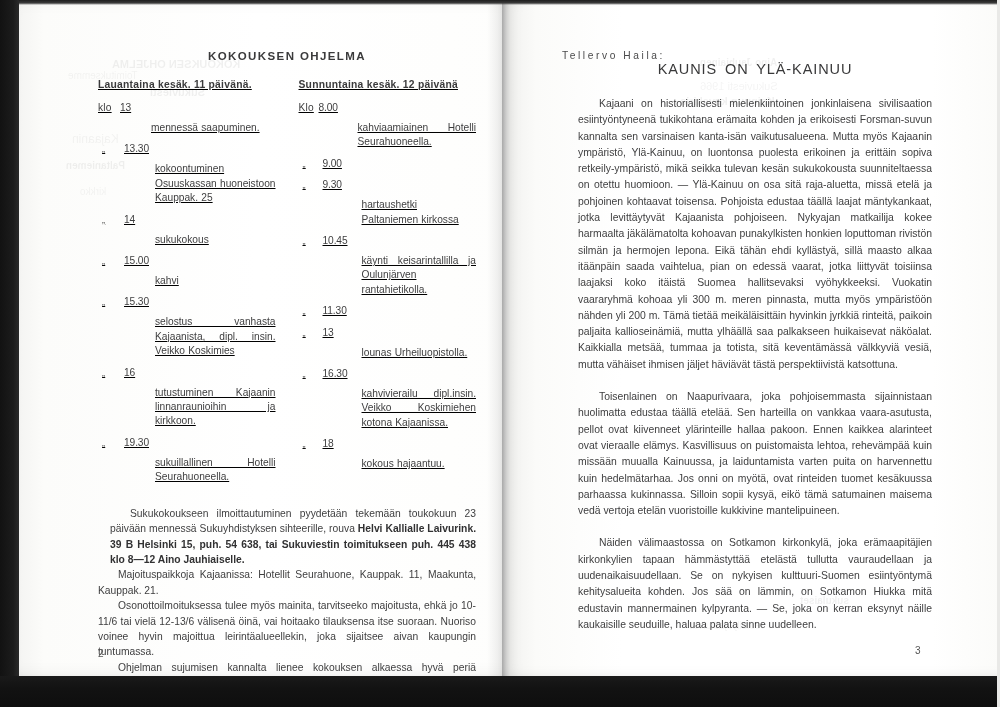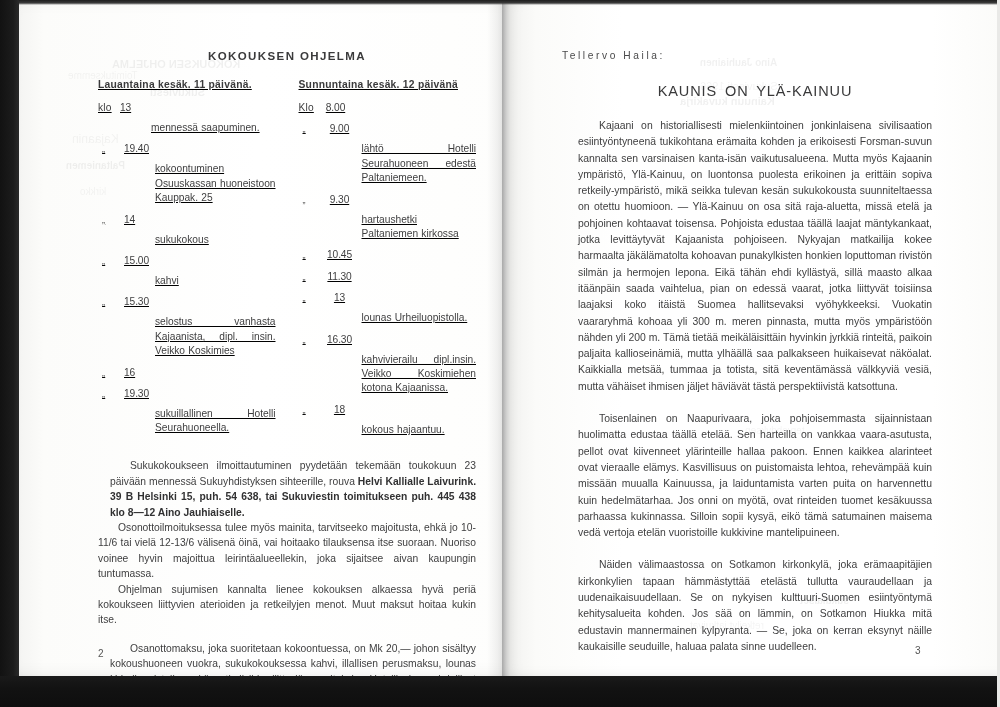--- a/index.html
+++ b/index.html
@@ -126,21 +126,21 @@
     font-size: 9px;
     color: #5c5c5c;
     padding-left: 4px;
   }
   .ev-time {
     width: 31px;
     flex: 0 0 31px;
     text-align: left;
     letter-spacing: -0.1px;
   }
-  .ev-col-b .ev-time { width: 34px; flex: 0 0 34px; text-align: center; padding-right: 5px; }
+  .ev-col-b .ev-time { width: 34px; flex: 0 0 34px; text-align: left; padding-right: 5px; }
   .ev-col-b .ev-klo { width: 20px; flex: 0 0 20px; }
   .ev-text {
     flex: 1 1 auto;
     text-align: justify;
     text-align-last: left;
     word-spacing: 0.4px;
     margin-top: 20px;
   }
 
   .body-block {
@@ -168,21 +168,20 @@
   #right-content {
     position: absolute;
     left: 562px;
     top: 50px;
     width: 386px;
   }
   .byline {
     font-size: 10.2px;
     letter-spacing: 2.6px;
     color: #4a4a4b;
-    margin-bottom: 22px;
   }
   .article-title {
     text-align: center;
     font-size: 14.5px;
     letter-spacing: 0.9px;
     color: #39393a;
     margin-bottom: 19px;
     word-spacing: 3px;
   }
   .article-body {
@@ -241,70 +240,72 @@
       <div class="sched-col ev-col-a">
         <div class="sched-col-head">Lauantaina kesäk. 11 päivänä.</div>
         <div id="sat-events">
             <div class="ev">
               <span class="ev-klo">klo</span>
               <span class="ev-time">13</span>
               <span class="ev-text">mennessä saapuminen.</span>
             </div>
             <div class="ev">
               <span class="ev-klo ditto">„</span>
-              <span class="ev-time">19.40</span>
+              <span class="ev-time">13.30</span>
               <span class="ev-text">kokoontuminen Osuuskassan huoneistoon Kauppak. 25</span>
             </div>
             <div class="ev">
               <span class="ev-klo ditto">„</span>
               <span class="ev-time">14</span>
               <span class="ev-text">sukukokous</span>
             </div>
             <div class="ev">
               <span class="ev-klo ditto">„</span>
               <span class="ev-time">15.00</span>
               <span class="ev-text">kahvi</span>
             </div>
             <div class="ev">
               <span class="ev-klo ditto">„</span>
               <span class="ev-time">15.30</span>
               <span class="ev-text">selostus vanhasta Kajaanista, dipl. insin. Veikko Koskimies</span>
             </div>
             <div class="ev">
               <span class="ev-klo ditto">„</span>
               <span class="ev-time">16</span>
+              <span class="ev-text">tutustuminen Kajaanin linnanraunioihin ja kirkkoon.</span>
             </div>
             <div class="ev">
               <span class="ev-klo ditto">„</span>
               <span class="ev-time">19.30</span>
               <span class="ev-text">sukuillallinen Hotelli Seurahuoneella.</span>
             </div>
           </div>
       </div>
 
       <div class="sched-col ev-col-b">
         <div class="sched-col-head">Sunnuntaina kesäk. 12 päivänä</div>
         <div id="sun-events">
             <div class="ev">
               <span class="ev-klo">Klo</span>
               <span class="ev-time">8.00</span>
+              <span class="ev-text">kahviaamiainen Hotelli Seurahuoneella.</span>
             </div>
             <div class="ev">
               <span class="ev-klo ditto">„</span>
               <span class="ev-time">9.00</span>
-              <span class="ev-text">lähtö Hotelli Seurahuoneen edestä Paltaniemeen.</span>
             </div>
             <div class="ev">
               <span class="ev-klo ditto">„</span>
               <span class="ev-time">9.30</span>
               <span class="ev-text">hartaushetki Paltaniemen kirkossa</span>
             </div>
             <div class="ev">
               <span class="ev-klo ditto">„</span>
               <span class="ev-time">10.45</span>
+              <span class="ev-text">käynti keisarintallilla ja Oulunjärven rantahietikolla.</span>
             </div>
             <div class="ev">
               <span class="ev-klo ditto">„</span>
               <span class="ev-time">11.30</span>
             </div>
             <div class="ev">
               <span class="ev-klo ditto">„</span>
               <span class="ev-time">13</span>
               <span class="ev-text">lounas Urheiluopistolla.</span>
             </div>
@@ -318,20 +319,21 @@
               <span class="ev-time">18</span>
               <span class="ev-text">kokous hajaantuu.</span>
             </div>
           </div>
       </div>
 
     </div>
 
     <div class="body-block" id="left-paragraphs">
         <p class="gap"><span>Sukukokoukseen ilmoittautuminen pyydetään tekemään toukokuun 23 päivään mennessä Sukuyhdistyksen sihteerille, rouva </span><b>Helvi Kallialle Laivurink. 39 B Helsinki 15, puh. 54 638, tai Sukuviestin toimitukseen puh. 445 438 klo 8—12 Aino Jauhiaiselle.</b></p>
+        <p><span>Majoituspaikkoja Kajaanissa: Hotellit Seurahuone, Kauppak. 11, Maakunta, Kauppak. 21.</span></p>
         <p><span>Osonottoilmoituksessa tulee myös mainita, tarvitseeko majoitusta, ehkä jo 10-11/6 tai vielä 12-13/6 välisenä öinä, vai hoitaako tilauksensa itse suoraan. Nuoriso voinee hyvin majoittua leirintäalueellekin, joka sijaitsee aivan kaupungin tuntumassa.</span></p>
         <p><span>Ohjelman sujumisen kannalta lienee kokouksen alkaessa hyvä periä kokoukseen liittyvien aterioiden ja retkeilyjen menot. Muut maksut hoitaa kukin itse.</span></p>
         <p class="gap"><span>Osanottomaksu, joka suoritetaan kokoontuessa, on Mk 20,— johon sisältyy kokoushuoneen vuokra, sukukokouksessa kahvi, illallisen perusmaksu, lounas Urheiluopistolla sekä retkeilyihin liittyviä suorituksia. Hotelli- ja mahdolliset kuljetusmaksut suoritetaan henkilökohtaisesti.</span></p>
       </div>
 
   </div>
 
   <div class="folio ink" id="folio-left">2</div>
 
   <div id="right-content">

